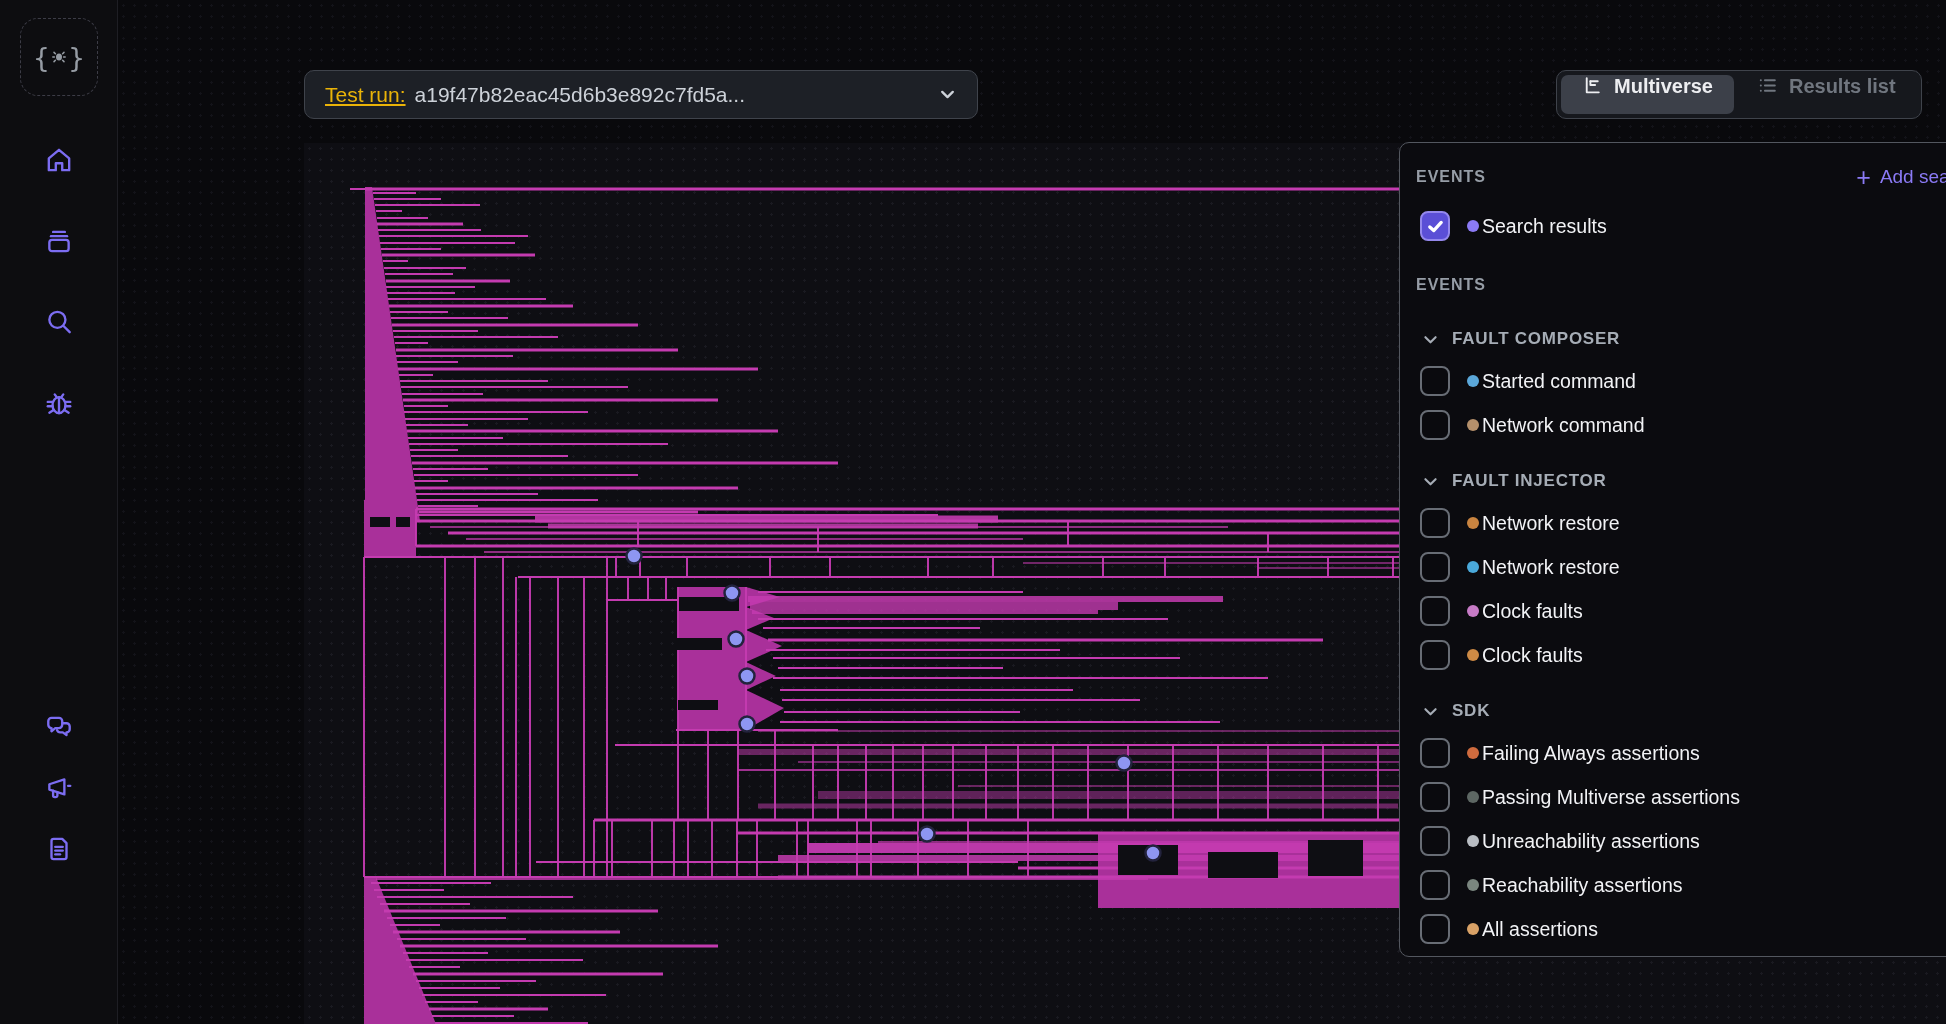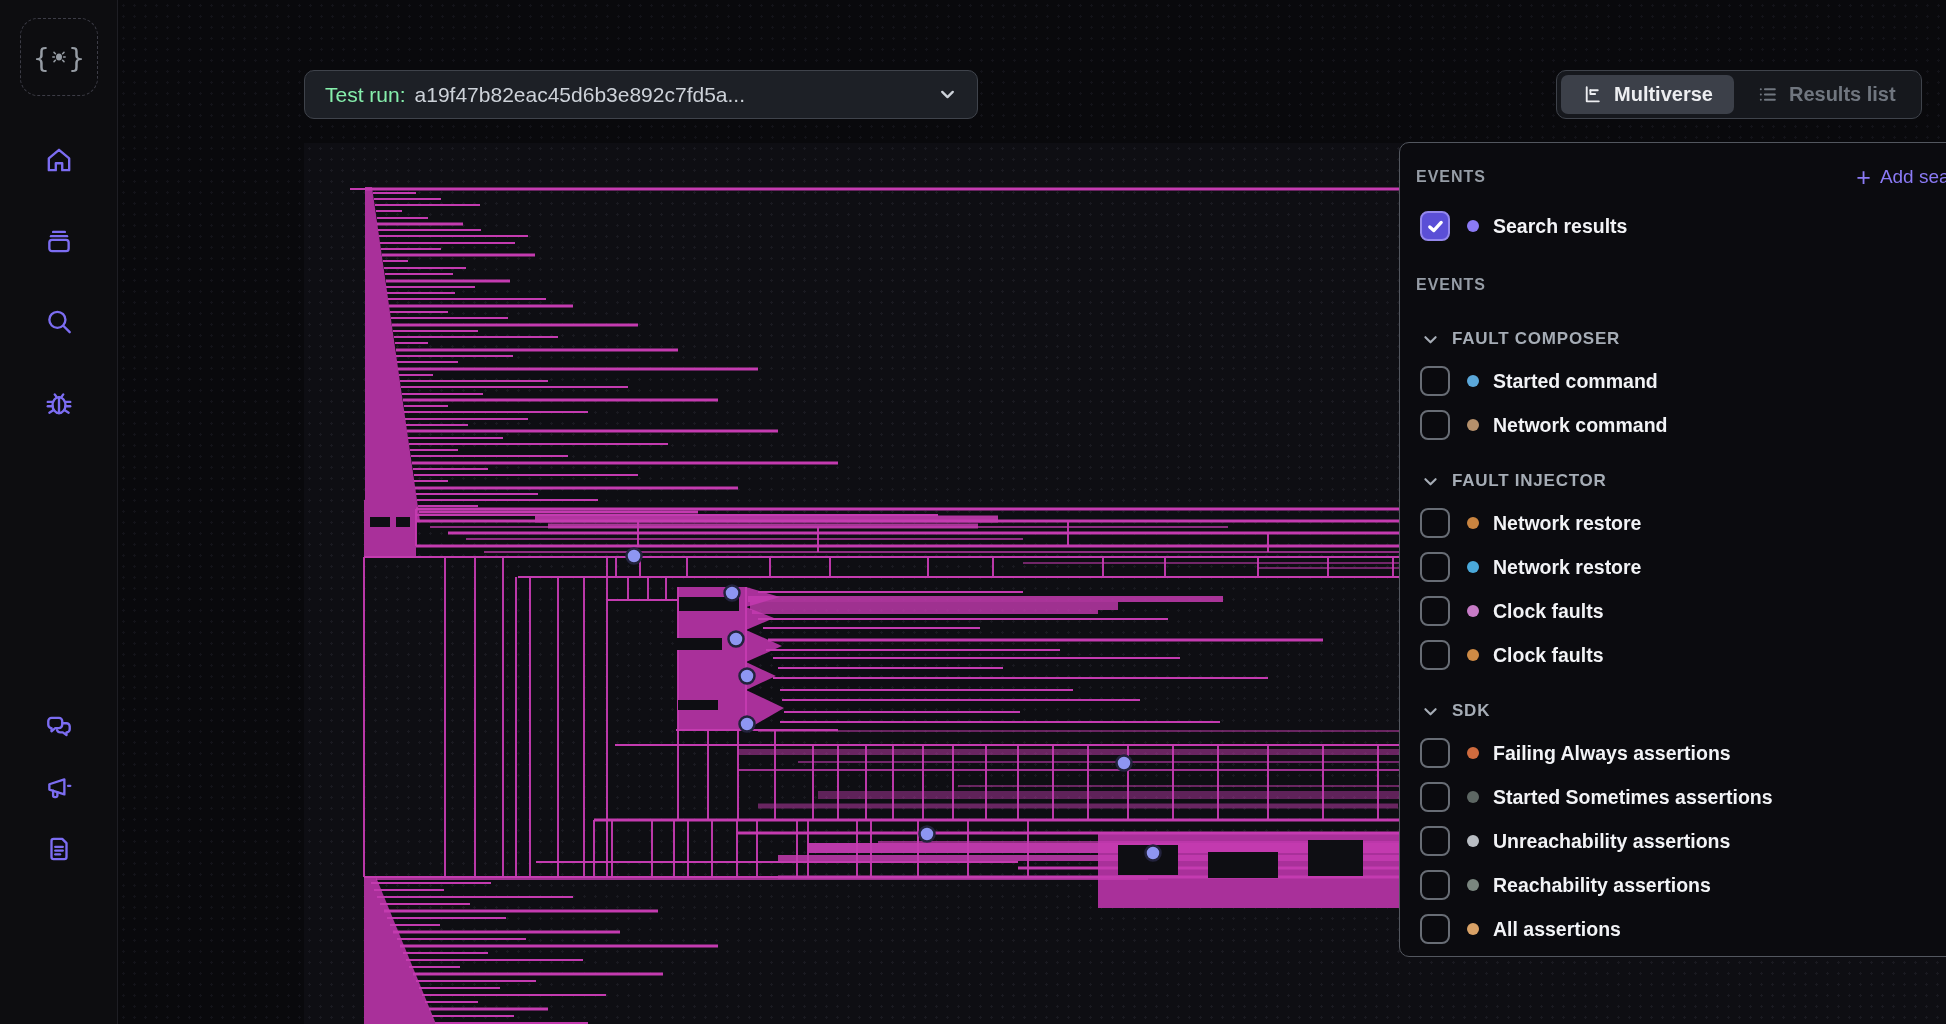--- a/index.html
+++ b/index.html
@@ -28,29 +28,29 @@
   .nav-btn { width:48px; height:48px; background:none; border:none; cursor:pointer;
     display:flex; align-items:center; justify-content:center; }
   .nav-btn svg { stroke:#7c6df2; fill:none; stroke-width:2.2;
     stroke-linecap:round; stroke-linejoin:round; }
 
   
   .testrun { position:absolute; left:186px; top:70px; width:674px; height:49px;
     background:#1d2026; border:1px solid #3f434b; border-radius:10px;
     display:flex; align-items:center; padding:0 20px; gap:9px;
     font-size:21px; cursor:pointer; z-index:5; }
-  .testrun .muted { color:#86efac; }
+  .testrun .muted { color:#eab308;text-decoration:underline; }
   .testrun .val { color:#cdd2d9; white-space:nowrap; overflow:hidden; }
   .testrun svg { margin-left:auto; flex:none; stroke:#cdd2d9; fill:none;
     stroke-width:2.2; stroke-linecap:round; stroke-linejoin:round; }
 
   .viewtoggle { position:absolute; left:1438px; top:70px; height:49px;
     background:#16181d; border:1px solid #3f434b; border-radius:10px;
     display:flex; align-items:center; padding:4px; gap:2px; z-index:5; }
-  .seg { display:flex; align-items:center; gap:11px; height:39px; padding:0 21px;
+  .seg { display:flex; gap:11px; height:39px; padding:0 21px;
     border-radius:7px; font-size:20px; font-weight:600; color:#70767f;
     background:transparent; border:none; cursor:pointer;
     font-family:"Liberation Sans", sans-serif; }
   .seg.active { background:#3c4049; color:#edeef1; }
   .seg svg { fill:none; stroke-linecap:round; stroke-linejoin:round; stroke-width:1.8; }
   .seg.active svg { stroke:#edeef1; }
   .seg:not(.active) svg { stroke:#70767f; }
 
   
   .viz { position:absolute; left:186px; top:143px; width:1760px; height:881px;
@@ -74,21 +74,21 @@
   .row { display:flex; align-items:center; height:44px; padding-left:20px; }
   #events-rows .row { height:46px; margin-top:8px; }
   .cb { width:30px; height:30px; flex:none; border:2px solid #686d75; border-radius:8px;
     background:#0a0a0e; display:flex; align-items:center; justify-content:center;
     cursor:pointer; }
   .row.checked .cb { background:#5b4fd6; border-color:#9488ec; }
   .ck { width:19px; height:19px; display:none; }
   .ck path { stroke:#fff; stroke-width:2.8; fill:none; stroke-linecap:round; stroke-linejoin:round; }
   .row.checked .ck { display:block; }
   .dot { width:12px; height:12px; border-radius:50%; margin-left:17px; flex:none; }
-  .lbl { margin-left:14px; font-size:19.5px; font-weight:700; color:#f2f3f6; white-space:nowrap; }
+  .lbl { margin-left:3px; font-size:19.5px; font-weight:400; color:#f2f3f6; white-space:nowrap; }
   .ghead { display:flex; align-items:center; gap:13px; margin-top:14px; height:40px;
     padding-left:22px; cursor:pointer; }
   .gname { font-size:17px; font-weight:700; letter-spacing:0.045em; color:#a6adb6; }
   .chev { width:17px; height:17px; flex:none; }
   .chev path { stroke:#a6adb6; stroke-width:2; fill:none; stroke-linecap:round; stroke-linejoin:round; }
 </style>
 </head>
 <body>
 
 <div class="app">
@@ -446,21 +446,21 @@
       
     </span>
     <span class="dot" style="background: rgb(207, 107, 62);"></span>
     <span class="lbl">Failing Always assertions</span>
   </div>
               <div class="row">
     <span class="cb">
       
     </span>
     <span class="dot" style="background: rgb(93, 103, 99);"></span>
-    <span class="lbl">Started Sometimes assertions</span>
+    <span class="lbl">Passing Multiverse assertions</span>
   </div>
               <div class="row">
     <span class="cb">
       
     </span>
     <span class="dot" style="background: rgb(185, 189, 195);"></span>
     <span class="lbl">Unreachability assertions</span>
   </div>
               <div class="row">
     <span class="cb">

